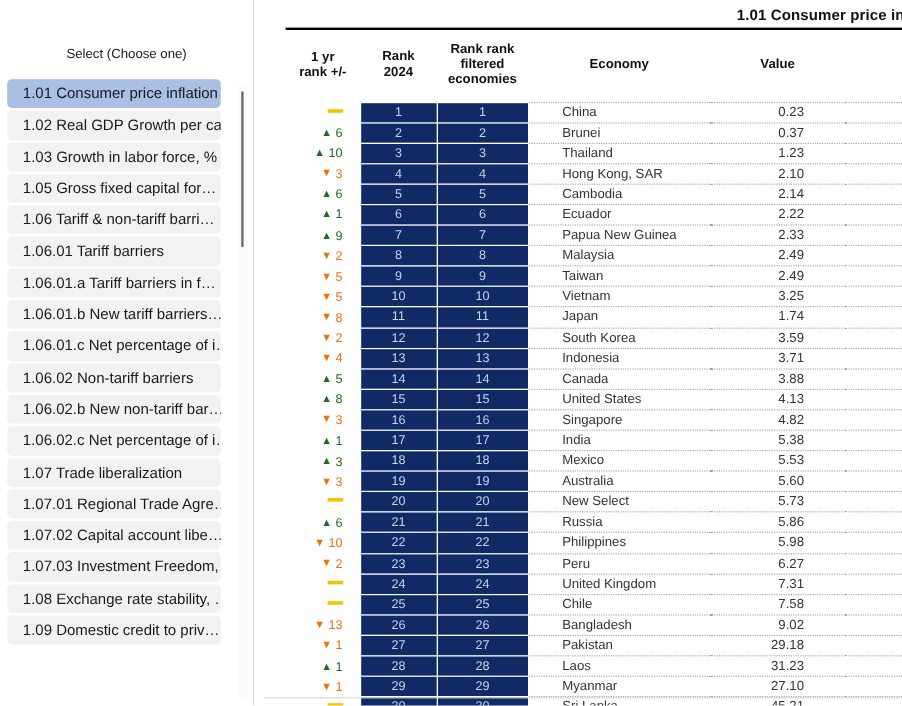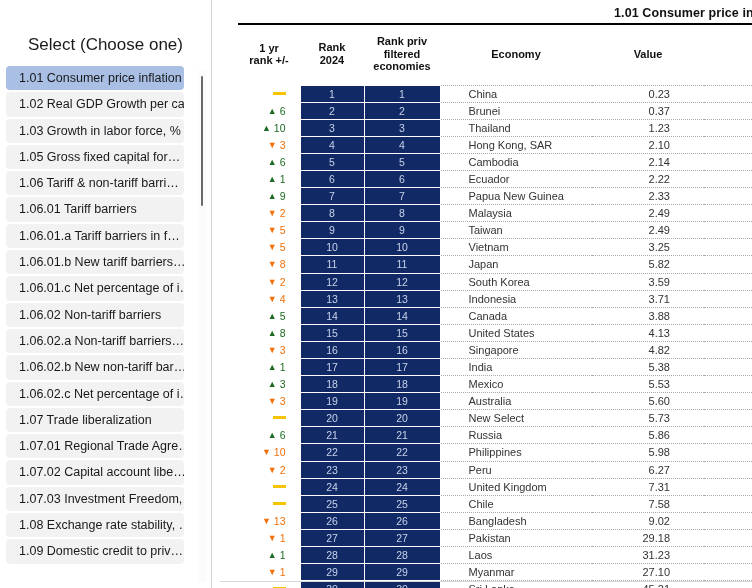--- a/index.html
+++ b/index.html
@@ -22,21 +22,21 @@
     position: relative;
     width: 212px;
     height: 588px;
     flex: 0 0 212px;
     background: #ffffff;
     border-right: 1px solid #d4d4d4;
     overflow: hidden;
   }
   #sidebar-head {
     text-align: center;
-    font-size: 17px;
+    font-size: 11px;
     color: #1a1a1a;
     line-height: 14px;
     padding: 38px 12px 4px 12px;
     font-family: "Liberation Sans", sans-serif;
   }
   #sidebar-head .l2 { display:block;margin-top:20px; }
   #sidebar-list {
     position: absolute;
     top: 66px; left: 0;
     width: 190px;
@@ -196,21 +196,20 @@
         <div class="side-item selected">1.01 Consumer price inflation</div>
         <div class="side-item">1.02 Real GDP Growth per ca…</div>
         <div class="side-item">1.03 Growth in labor force, %</div>
         <div class="side-item">1.05 Gross fixed capital for…</div>
         <div class="side-item">1.06 Tariff &amp; non-tariff barri…</div>
         <div class="side-item">1.06.01 Tariff barriers</div>
         <div class="side-item">1.06.01.a Tariff barriers in f…</div>
         <div class="side-item">1.06.01.b New tariff barriers…</div>
         <div class="side-item">1.06.01.c Net percentage of i…</div>
         <div class="side-item">1.06.02 Non-tariff barriers</div>
-        <div class="side-item">1.06.02.a Non-tariff barriers…</div>
         <div class="side-item">1.06.02.b New non-tariff bar…</div>
         <div class="side-item">1.06.02.c Net percentage of i…</div>
         <div class="side-item">1.07 Trade liberalization</div>
         <div class="side-item">1.07.01 Regional Trade Agre…</div>
         <div class="side-item">1.07.02 Capital account libe…</div>
         <div class="side-item">1.07.03 Investment Freedom,…</div>
         <div class="side-item">1.08 Exchange rate stability, …</div>
         <div class="side-item">1.09 Domestic credit to priv…</div>
       </div>
     <div id="sidebar-scroll-track"></div>
@@ -226,21 +225,21 @@
         <tr>
           <th class="c-delta">
             <span>1 yr</span><br>
             <span>rank +/-</span>
           </th>
           <th class="c-rank">
             <span>Rank</span><br>
             <span>2024</span>
           </th>
           <th class="c-frank">
-            <span>Rank priv</span><br>
+            <span>Rank rank</span><br>
             <span>filtered</span><br>
             <span>economies</span>
           </th>
           <th class="c-econ">Economy</th>
           <th class="c-value">Value</th>
           <th class="c-score">Score</th>
         </tr>
       </thead>
       <tbody id="grid-body">
           <tr>
@@ -321,21 +320,21 @@
             <td class="frank">10</td>
             <td class="econ">Vietnam</td>
             <td class="value">3.25</td>
             <td class="score">89.26</td>
           </tr>
           <tr>
             <td class="delta down"><span class="tri">▼</span><span class="num">8</span></td>
             <td class="rank">11</td>
             <td class="frank">11</td>
             <td class="econ">Japan</td>
-            <td class="value">5.82</td>
+            <td class="value">1.74</td>
             <td class="score">89.21</td>
           </tr>
           <tr>
             <td class="delta down"><span class="tri">▼</span><span class="num">2</span></td>
             <td class="rank">12</td>
             <td class="frank">12</td>
             <td class="econ">South Korea</td>
             <td class="value">3.59</td>
             <td class="score">88.05</td>
           </tr>

